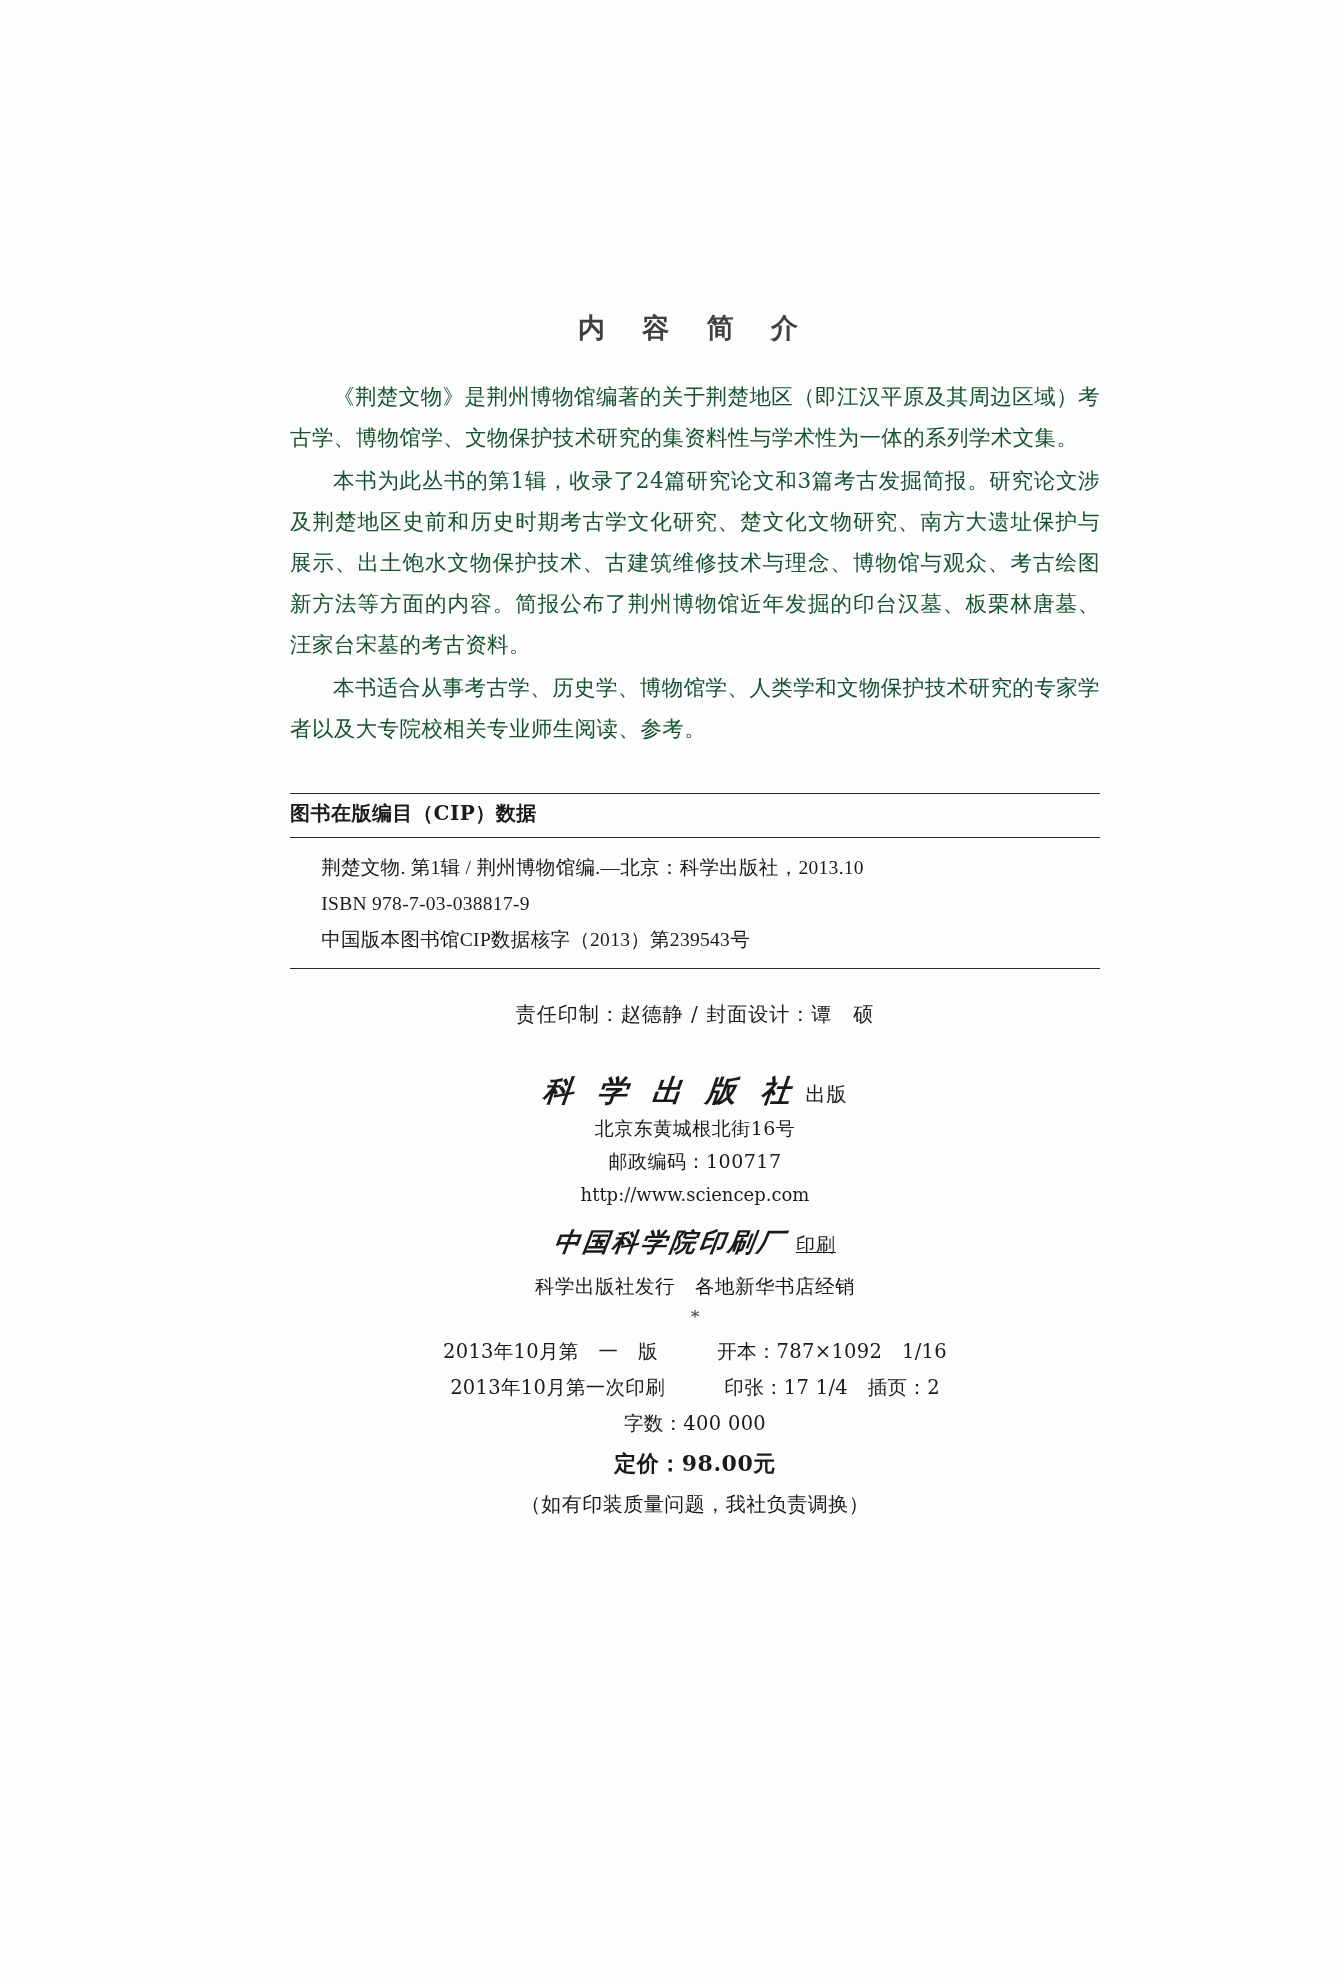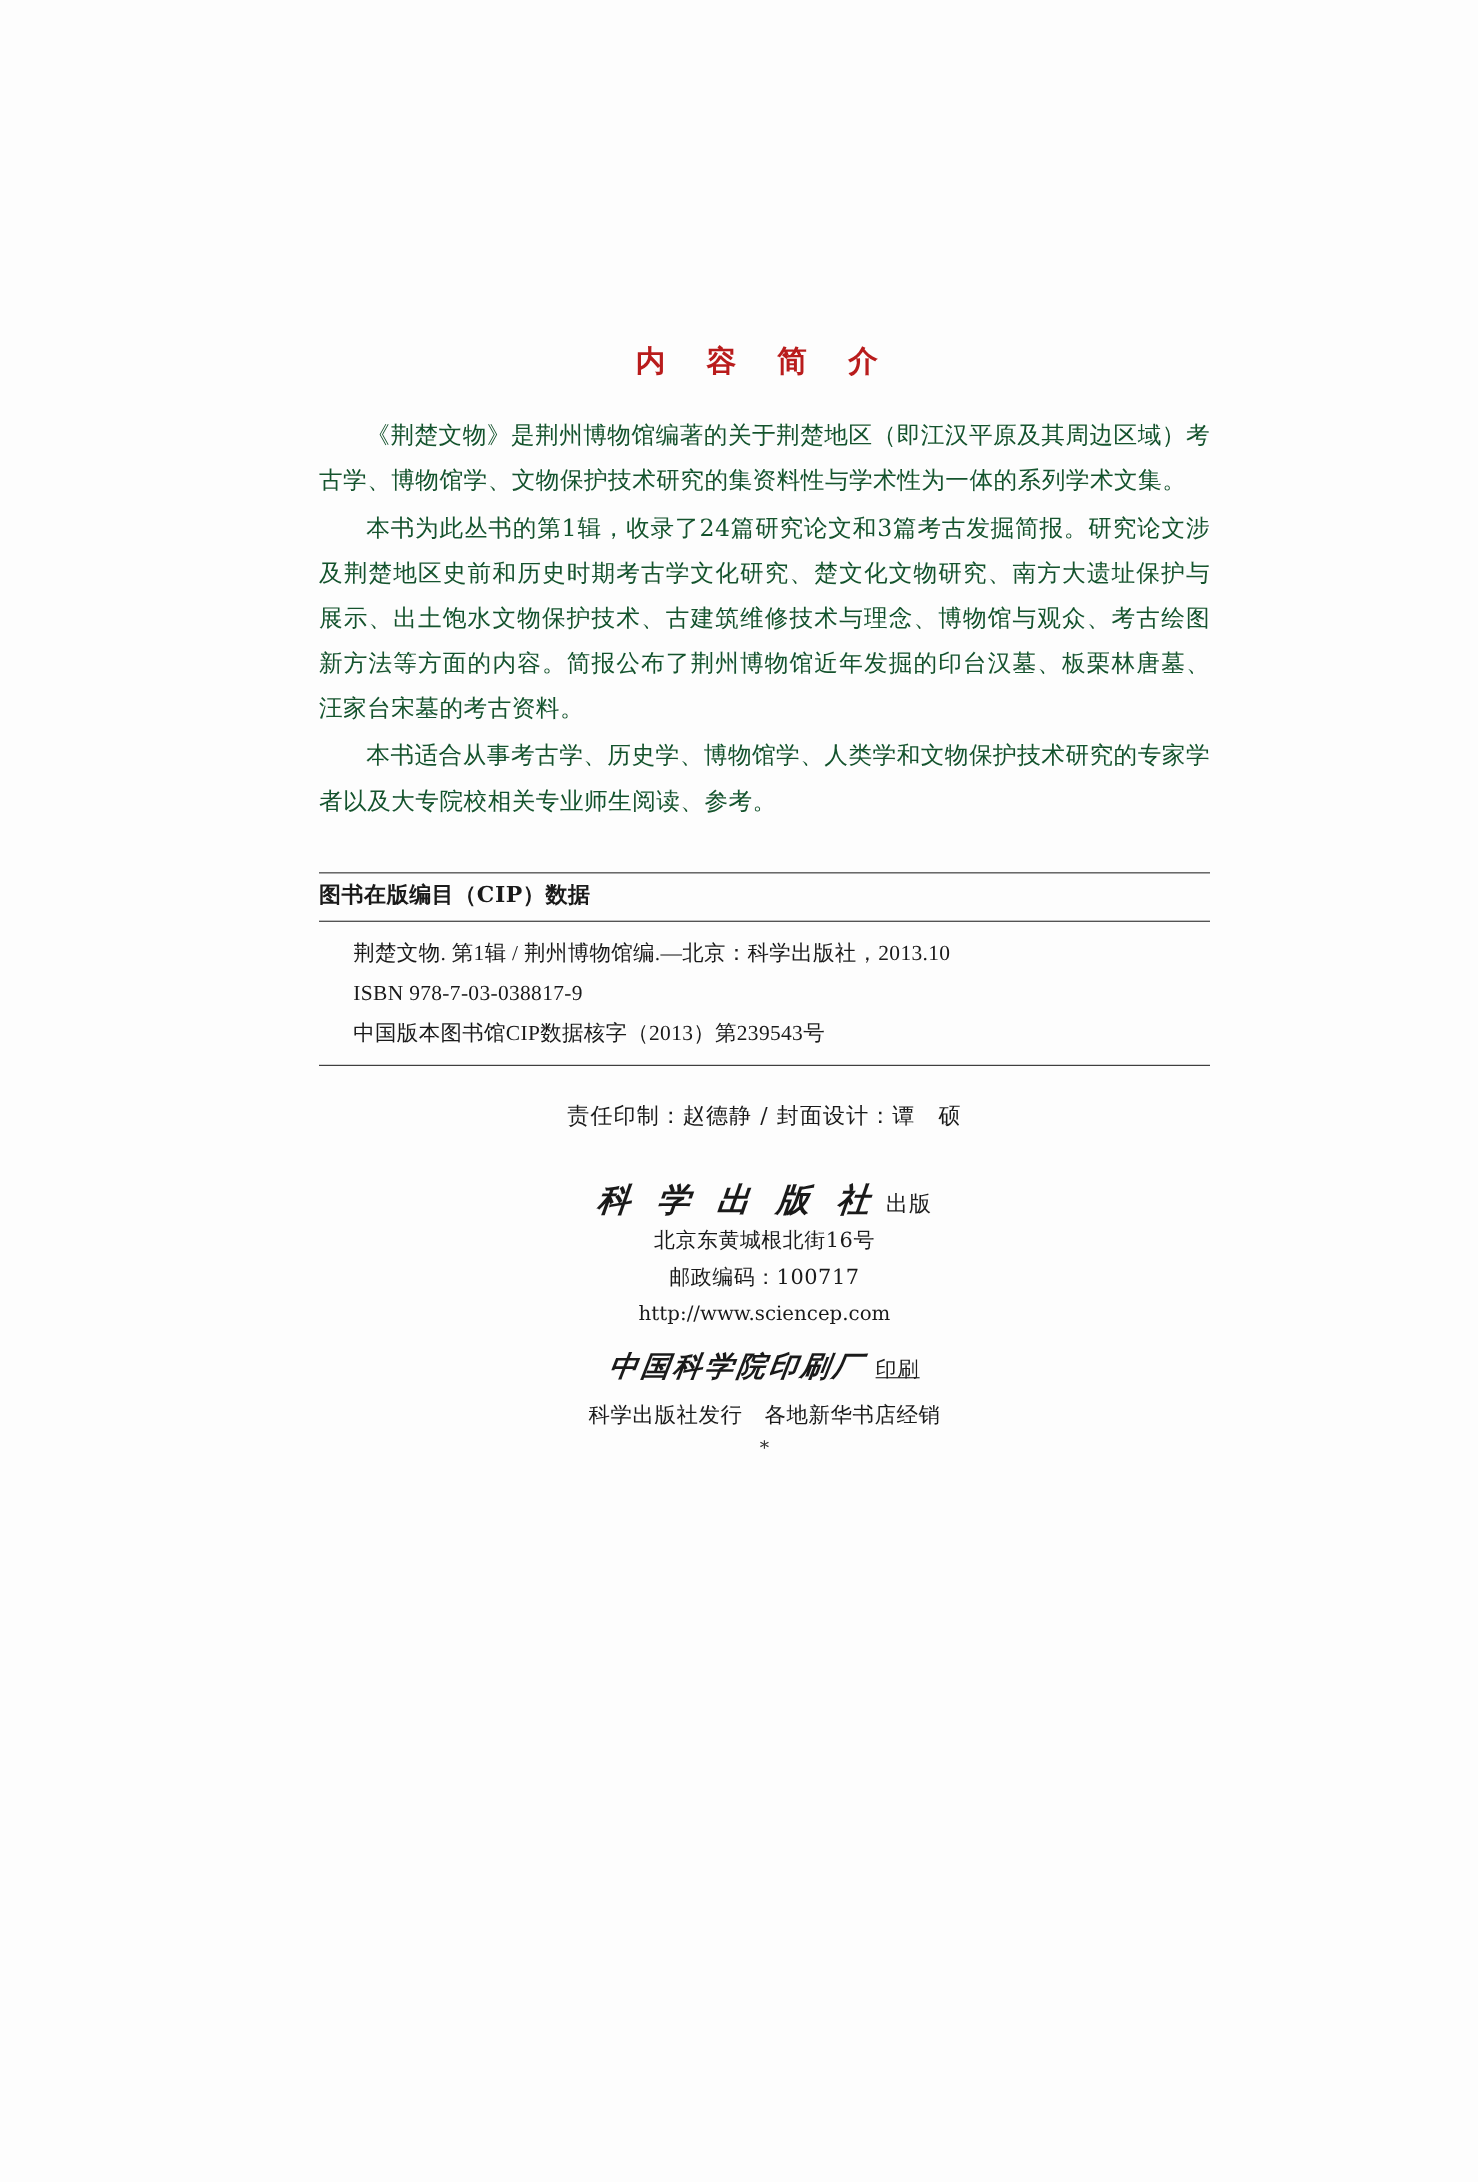--- a/index.html
+++ b/index.html
@@ -23,21 +23,21 @@
     width: 810px;
   }
 
   
   .doc-title {
     text-align: center;
     font-size: 27px;
     font-weight: 700;
     letter-spacing: 14px;
     margin-bottom: 30px;
-    color: #b91c1c;
+    color: #404040;
   }
 
   
   .intro p {
     margin: 0 0 2px 0;
     font-size: 21.5px;
     line-height: 41px;
     text-indent: 2em;
     text-align: justify;
     color: #14532d;
@@ -209,15 +209,22 @@
       <div class="url-line">http://www.sciencep.com</div>
 
       <div class="printer-row">
         <span class="printer-name">中国科学院印刷厂</span><span class="printer-suffix">印刷</span>
       </div>
 
       <div class="distrib">科学出版社发行　各地新华书店经销</div>
       <div class="asterisk">*</div>
     </div>
 
+    <div class="specs">
+      <div class="srow">2013年10月第　一　版　　　开本：787×1092　1/16</div>
+      <div class="srow">2013年10月第一次印刷　　　印张：17 1/4　插页：2</div>
+      <div class="srow">字数：400 000</div>
+      <div class="price">定价：98.00元</div>
+      <div class="note">（如有印装质量问题，我社负责调换）</div>
+    </div>
 
   </div>
 </div>
 
 </body></html>

